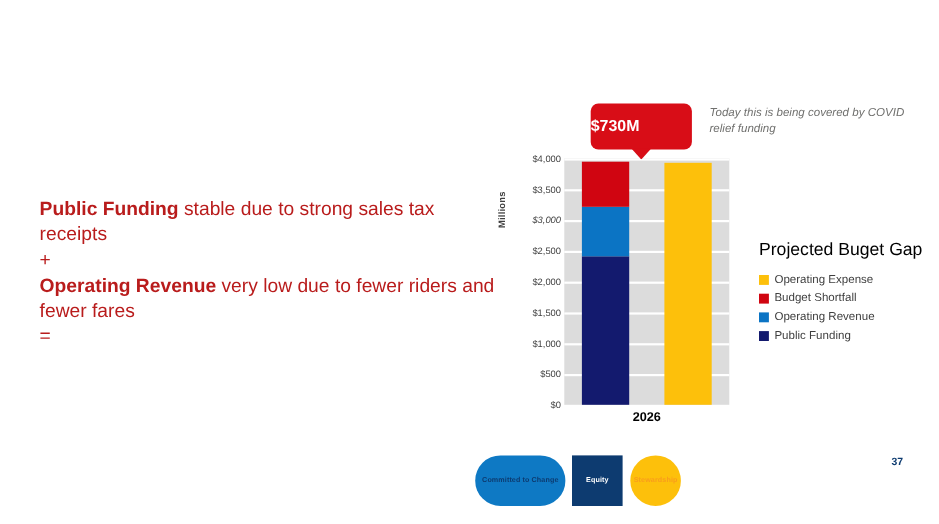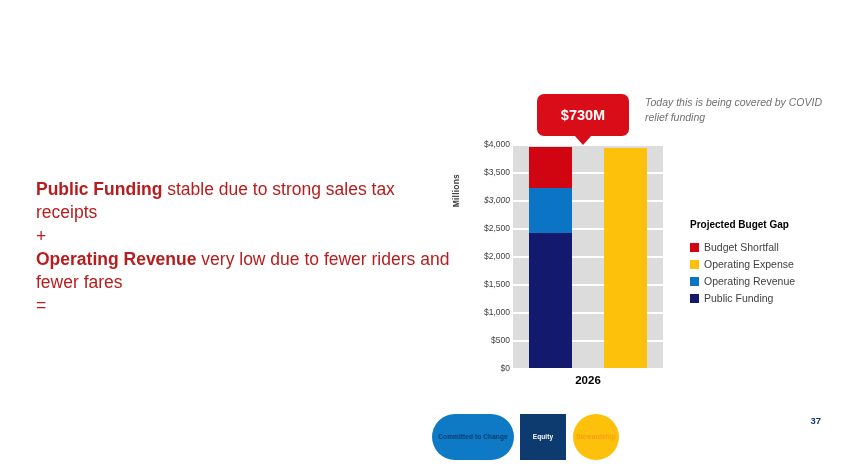--- a/index.html
+++ b/index.html
@@ -136,21 +136,21 @@
     top: 94px;
     width: 92px;
     height: 42px;
     background: #d80d17;
     border-radius: 7px;
     color: #ffffff;
     font-size: 14.5px;
     font-weight: bold;
     display: flex;
     align-items: center;
-    justify-content: center;
+    justify-content: flex-start;
     z-index: 5;
   }
   .callout-tail {
     position: absolute;
     left: 50%;
     bottom: -9px;
     margin-left: -9px;
     width: 18px;
     height: 10px;
     background: #d80d17;
@@ -168,22 +168,22 @@
   }
 
   
   .legend {
     position: absolute;
     left: 690px;
     top: 219px;
     width: 160px;
   }
   .legend-title {
-    font-size: 10px;
-    font-weight: bold;
+    font-size: 16px;
+    font-weight: normal;
     color: #000000;
     margin-bottom: 11px;
   }
   .legend-item {
     display: flex;
     align-items: center;
     margin-bottom: 5px;
   }
   .legend-swatch {
     width: 9px;
@@ -305,26 +305,26 @@
           </div>
         </div>
       </div>
     <div class="x-cat">2026</div>
   </div>
 
   <div class="legend">
     <div class="legend-title">Projected Buget Gap</div>
     <div id="legend-items">
         <div class="legend-item">
+          <span class="legend-swatch" style="background: rgb(253, 192, 11);"></span>
+          <span class="legend-label">Operating Expense</span>
+        </div>
+        <div class="legend-item">
           <span class="legend-swatch" style="background: rgb(208, 5, 17);"></span>
           <span class="legend-label">Budget Shortfall</span>
-        </div>
-        <div class="legend-item">
-          <span class="legend-swatch" style="background: rgb(253, 192, 11);"></span>
-          <span class="legend-label">Operating Expense</span>
         </div>
         <div class="legend-item">
           <span class="legend-swatch" style="background: rgb(11, 116, 196);"></span>
           <span class="legend-label">Operating Revenue</span>
         </div>
         <div class="legend-item">
           <span class="legend-swatch" style="background: rgb(19, 26, 110);"></span>
           <span class="legend-label">Public Funding</span>
         </div>
       </div>

